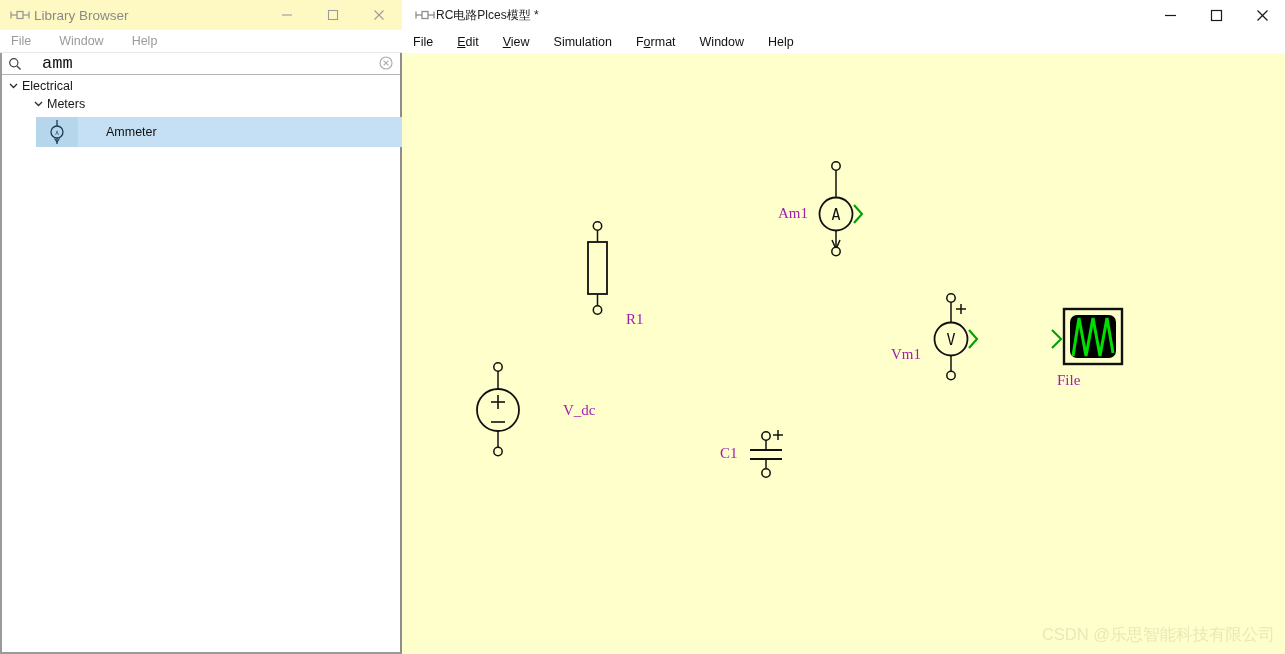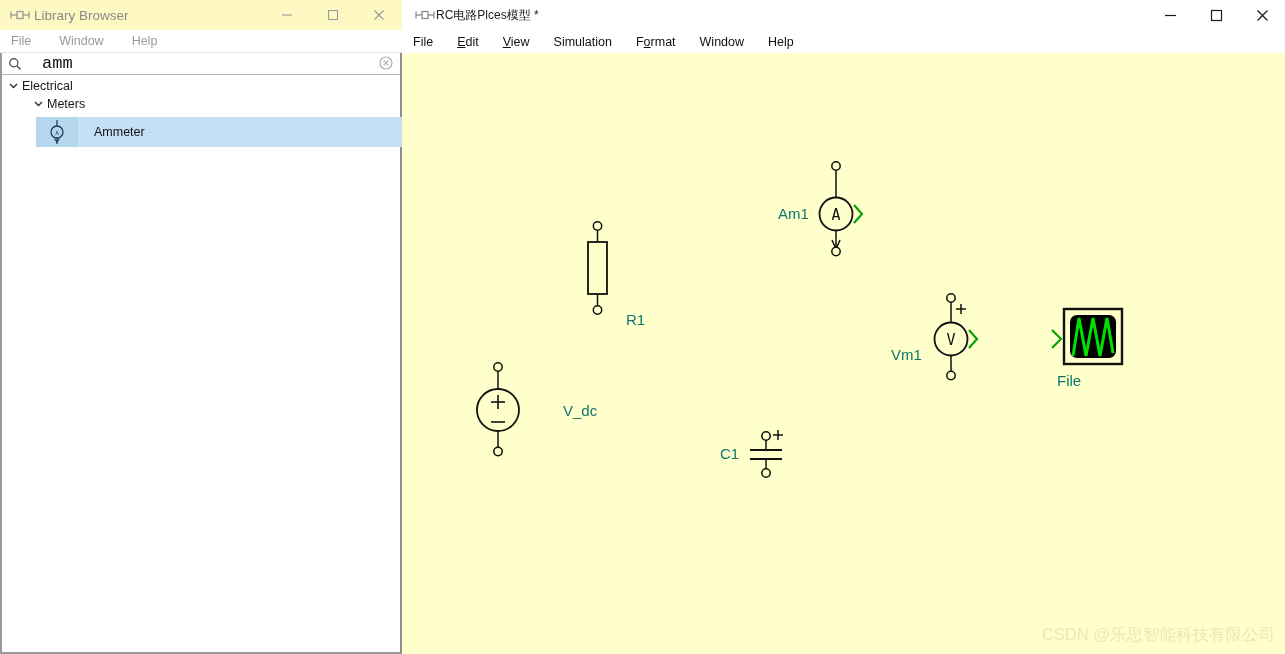--- a/index.html
+++ b/index.html
@@ -111,21 +111,21 @@
     width: 366px;
     background: #c5e0f5;
     display: flex; align-items: center;
   }
   #ammeter-row .item-icon-box {
     width: 42px; height: 30px;
     background: #b6d6ec;
     display: flex; align-items: center; justify-content: center;
   }
   #ammeter-row .item-label {
-    margin-left: 16px;
+    margin-left: 28px;
     font-size: 12.5px;
     color: #111;
   }
 
   
   #model-window {
     position: absolute; left: 402px; top: 0;
     width: 883px; height: 654px;
     background: #ffffff;
   }
@@ -154,23 +154,23 @@
   #canvas {
     position: absolute; left: 0; top: 53px;
     width: 883px; height: 601px;
     background: #ffffcc;
     overflow: hidden;
   }
   #canvas-svg { position: absolute; left: 0; top: 0; }
 
   .blk-label {
     position: absolute;
-    font-family: Liberation Sans, sans-serif;
+    font-family: Liberation Serif, serif;
     font-size: 15px;
-    color: #0f766e;
+    color: #a21caf;
     white-space: nowrap;
   }
 
   #watermark {
     position: absolute;
     right: 10px; bottom: 8px;
     font-size: 16.5px;
     color: #e8e8b8;
     white-space: nowrap;
     font-family: "Liberation Sans", sans-serif;

